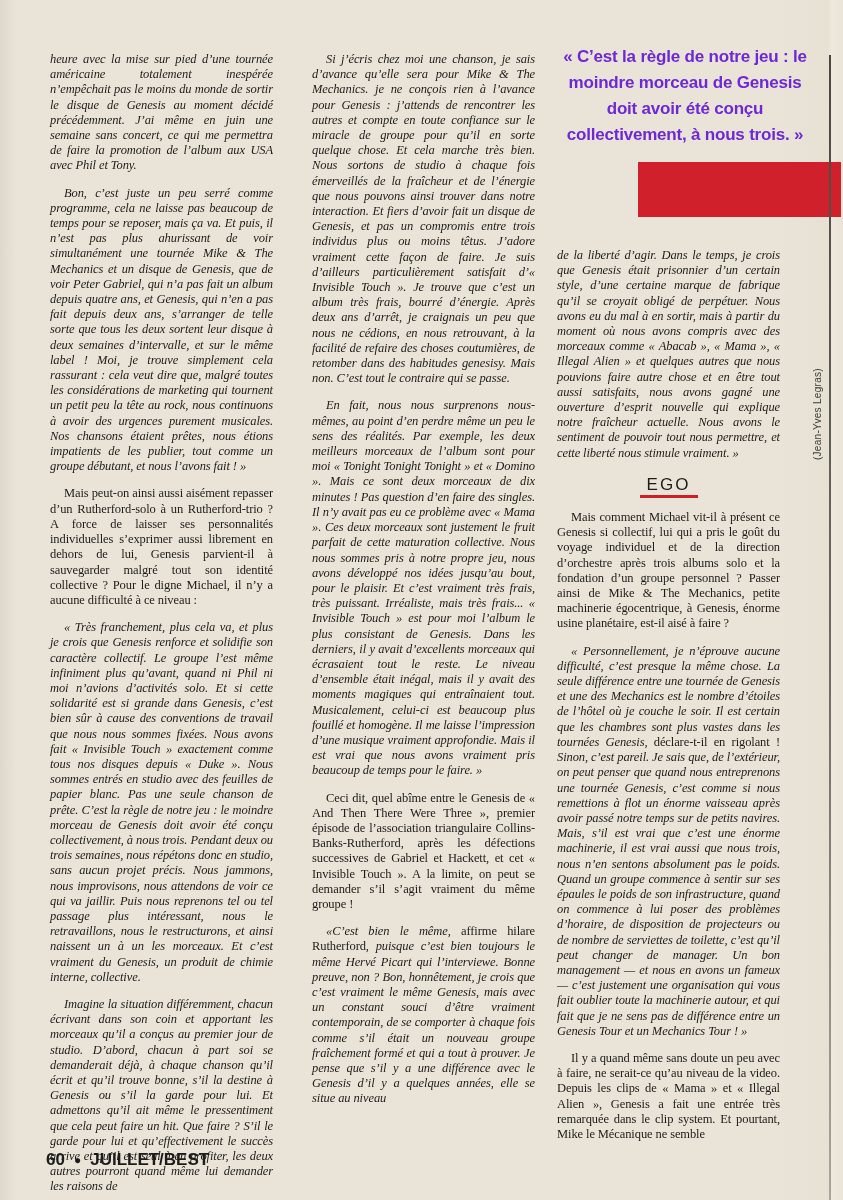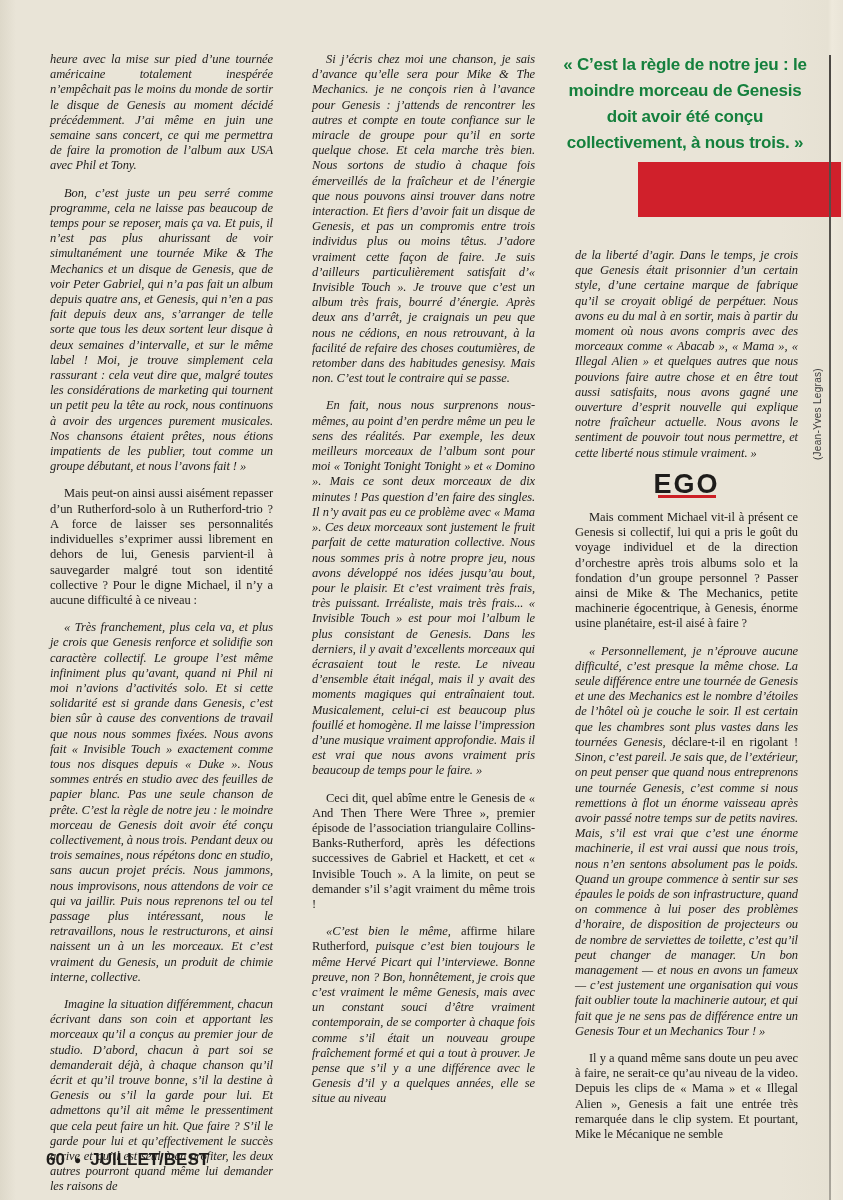--- a/index.html
+++ b/index.html
@@ -19,52 +19,52 @@
     position: absolute;
     top: 40px;
     width: 247px;
     text-align: justify;
     font-size: 12.5px;
     line-height: 15.2px;
     letter-spacing: -0.1px;
   }
   #col1 { left: 38px; }
   #col2 { left: 300px; }
-  #col3-text { left: 563px; top: 236px; }
+  #col3-text { left: 545px; top: 236px; }
   .para { margin: 12px; font-family: Liberation Serif, serif; }
   .para.indent { text-indent: 14px; }
   .italic { font-style: italic; }
   .roman  { font-style: normal; }
   .pullquote {
     position: absolute;
     left: 560px;
-    top: 52px;
+    top: 44px;
     width: 250px;
     text-align: center;
     font-family: "Liberation Sans", sans-serif;
     font-weight: bold;
     font-size: 17px;
     line-height: 26px;
     letter-spacing: -0.2px;
-    color: #15803d;
+    color: #6d28d9;
   }
   .red-bar {
     position: absolute;
     left: 638px;
     top: 162px;
     width: 203px;
     height: 55px;
     background: #d0202b;
   }
   .section-heading {
     margin: 16px 0 12px 0;
     text-align: center;
     font-family: "Liberation Sans", sans-serif;
-    font-weight: bold;
-    font-size: 27px;
+    font-weight: normal;
+    font-size: 17px;
     letter-spacing: 2px;
     font-style: normal;
     text-indent: 0;
   }
   .heading-underline {
     width: 58px;
     height: 3px;
     background: #cc2026;
     margin: 3px auto 0 auto;
   }
@@ -108,21 +108,21 @@
     <p class="para"><span class="italic">heure avec la mise sur pied d’une tournée américaine totalement inespérée n’empêchait pas le moins du monde de sortir le disque de Genesis au moment décidé précédemment. J’ai même en juin une semaine sans concert, ce qui me permettra de faire la promotion de l’album aux USA avec Phil et Tony.</span></p>
     <p class="para indent"><span class="italic">Bon, c’est juste un peu serré comme programme, cela ne laisse pas beaucoup de temps pour se reposer, mais ça va. Et puis, il n’est pas plus ahurissant de voir simultanément une tournée Mike &amp; The Mechanics et un disque de Genesis, que de voir Peter Gabriel, qui n’a pas fait un album depuis quatre ans, et Genesis, qui n’en a pas fait depuis deux ans, s’arranger de telle sorte que tous les deux sortent leur disque à deux semaines d’intervalle, et sur le même label ! Moi, je trouve simplement cela rassurant : cela veut dire que, malgré toutes les considérations de marketing qui tournent un petit peu la tête au rock, nous continuons à avoir des urgences purement musicales. Nos chansons étaient prêtes, nous étions impatients de les publier, tout comme un groupe débutant, et nous l’avons fait ! »</span></p>
     <p class="para indent"><span class="roman">Mais peut-on ainsi aussi aisément repasser d’un Rutherford-solo à un Rutherford-trio ? A force de laisser ses personnalités individuelles s’exprimer aussi librement en dehors de lui, Genesis parvient-il à sauvegarder malgré tout son identité collective ? Pour le digne Michael, il n’y a aucune difficulté à ce niveau :</span></p>
     <p class="para indent"><span class="italic">« Très franchement, plus cela va, et plus je crois que Genesis renforce et solidifie son caractère collectif. Le groupe l’est même infiniment plus qu’avant, quand ni Phil ni moi n’avions d’activités solo. Et si cette solidarité est si grande dans Genesis, c’est bien sûr à cause des conventions de travail que nous nous sommes fixées. Nous avons fait « Invisible Touch » exactement comme tous nos disques depuis « Duke ». Nous sommes entrés en studio avec des feuilles de papier blanc. Pas une seule chanson de prête. C’est la règle de notre jeu : le moindre morceau de Genesis doit avoir été conçu collectivement, à nous trois. Pendant deux ou trois semaines, nous répétons donc en studio, sans aucun projet précis. Nous jammons, nous improvisons, nous attendons de voir ce qui va jaillir. Puis nous reprenons tel ou tel passage plus intéressant, nous le retravaillons, nous le restructurons, et ainsi naissent un à un les morceaux. Et c’est vraiment du Genesis, un produit de chimie interne, collective.</span></p>
     <p class="para indent"><span class="italic">Imagine la situation différemment, chacun écrivant dans son coin et apportant les morceaux qu’il a conçus au premier jour de studio. D’abord, chacun à part soi se demanderait déjà, à chaque chanson qu’il écrit et qu’il trouve bonne, s’il la destine à Genesis ou s’il la garde pour lui. Et admettons qu’il ait même le pressentiment que cela peut faire un hit. Que faire ? S’il le garde pour lui et qu’effectivement le succès arrive et qu’il est seul à en profiter, les deux autres pourront quand même lui demander les raisons de</span></p>
   </div>
 
 <div class="column" id="col2">
     <p class="para indent"><span class="italic">Si j’écris chez moi une chanson, je sais d’avance qu’elle sera pour Mike &amp; The Mechanics. je ne conçois rien à l’avance pour Genesis : j’attends de rencontrer les autres et compte en toute confiance sur le miracle de groupe pour qu’il en sorte quelque chose. Et cela marche très bien. Nous sortons de studio à chaque fois émerveillés de la fraîcheur et de l’énergie que nous pouvons ainsi trouver dans notre interaction. Et fiers d’avoir fait un disque de Genesis, et pas un compromis entre trois individus plus ou moins têtus. J’adore vraiment cette façon de faire. Je suis d’ailleurs particulièrement satisfait d’« Invisible Touch ». Je trouve que c’est un album très frais, bourré d’énergie. Après deux ans d’arrêt, je craignais un peu que nous ne cédions, en nous retrouvant, à la facilité de refaire des choses coutumières, de retomber dans des habitudes genesisy. Mais non. C’est tout le contraire qui se passe.</span></p>
     <p class="para indent"><span class="italic">En fait, nous nous surprenons nous-mêmes, au point d’en perdre même un peu le sens des réalités. Par exemple, les deux meilleurs morceaux de l’album sont pour moi « Tonight Tonight Tonight » et « Domino ». Mais ce sont deux morceaux de dix minutes ! Pas question d’en faire des singles. Il n’y avait pas eu ce problème avec « Mama ». Ces deux morceaux sont justement le fruit parfait de cette maturation collective. Nous nous sommes pris à notre propre jeu, nous avons développé nos idées jusqu’au bout, pour le plaisir. Et c’est vraiment très frais, très puissant. Irréaliste, mais très frais... « Invisible Touch » est pour moi l’album le plus consistant de Genesis. Dans les derniers, il y avait d’excellents morceaux qui écrasaient tout le reste. Le niveau d’ensemble était inégal, mais il y avait des moments magiques qui entraînaient tout. Musicalement, celui-ci est beaucoup plus fouillé et homogène. Il me laisse l’impression d’une musique vraiment approfondie. Mais il est vrai que nous avons vraiment pris beaucoup de temps pour le faire. »</span></p>
-    <p class="para indent"><span class="roman">Ceci dit, quel abîme entre le Genesis de « And Then There Were Three », premier épisode de l’association triangulaire Collins-Banks-Rutherford, après les défections successives de Gabriel et Hackett, et cet « Invisible Touch ». A la limite, on peut se demander s’il s’agit vraiment du même trois !</span></p>
+    <p class="para indent"><span class="roman">Ceci dit, quel abîme entre le Genesis de « And Then There Were Three », premier épisode de l’association triangulaire Collins-Banks-Rutherford, après les défections successives de Gabriel et Hackett, et cet « Invisible Touch ». A la limite, on peut se demander s’il s’agit vraiment du même groupe !</span></p>
     <p class="para indent"><span class="italic">«C’est bien le même,</span><span class="roman"> affirme hilare Rutherford, </span><span class="italic">puisque c’est bien toujours le même Hervé Picart qui l’interviewe. Bonne preuve, non ? Bon, honnêtement, je crois que c’est vraiment le même Genesis, mais avec un constant souci d’être vraiment contemporain, de se comporter à chaque fois comme s’il était un nouveau groupe fraîchement formé et qui a tout à prouver. Je pense que s’il y a une différence avec le Genesis d’il y a quelques années, elle se situe au niveau</span></p>
   </div>
 
 <div class="pullquote">« C’est la règle de notre jeu : le moindre morceau de Genesis doit avoir été conçu collectivement, à nous trois. »</div>
 
 <div class="red-bar"></div>
 
 <div class="column" id="col3-text">
   <div>
       <p class="para"><span class="italic">de la liberté d’agir. Dans le temps, je crois que Genesis était prisonnier d’un certain style, d’une certaine marque de fabrique qu’il se croyait obligé de perpétuer. Nous avons eu du mal à en sortir, mais à partir du moment où nous avons compris avec des morceaux comme « Abacab », « Mama », « Illegal Alien » et quelques autres que nous pouvions faire autre chose et en être tout aussi satisfaits, nous avons gagné une ouverture d’esprit nouvelle qui explique notre fraîcheur actuelle. Nous avons le sentiment de pouvoir tout nous permettre, et cette liberté nous stimule vraiment. »</span></p>

